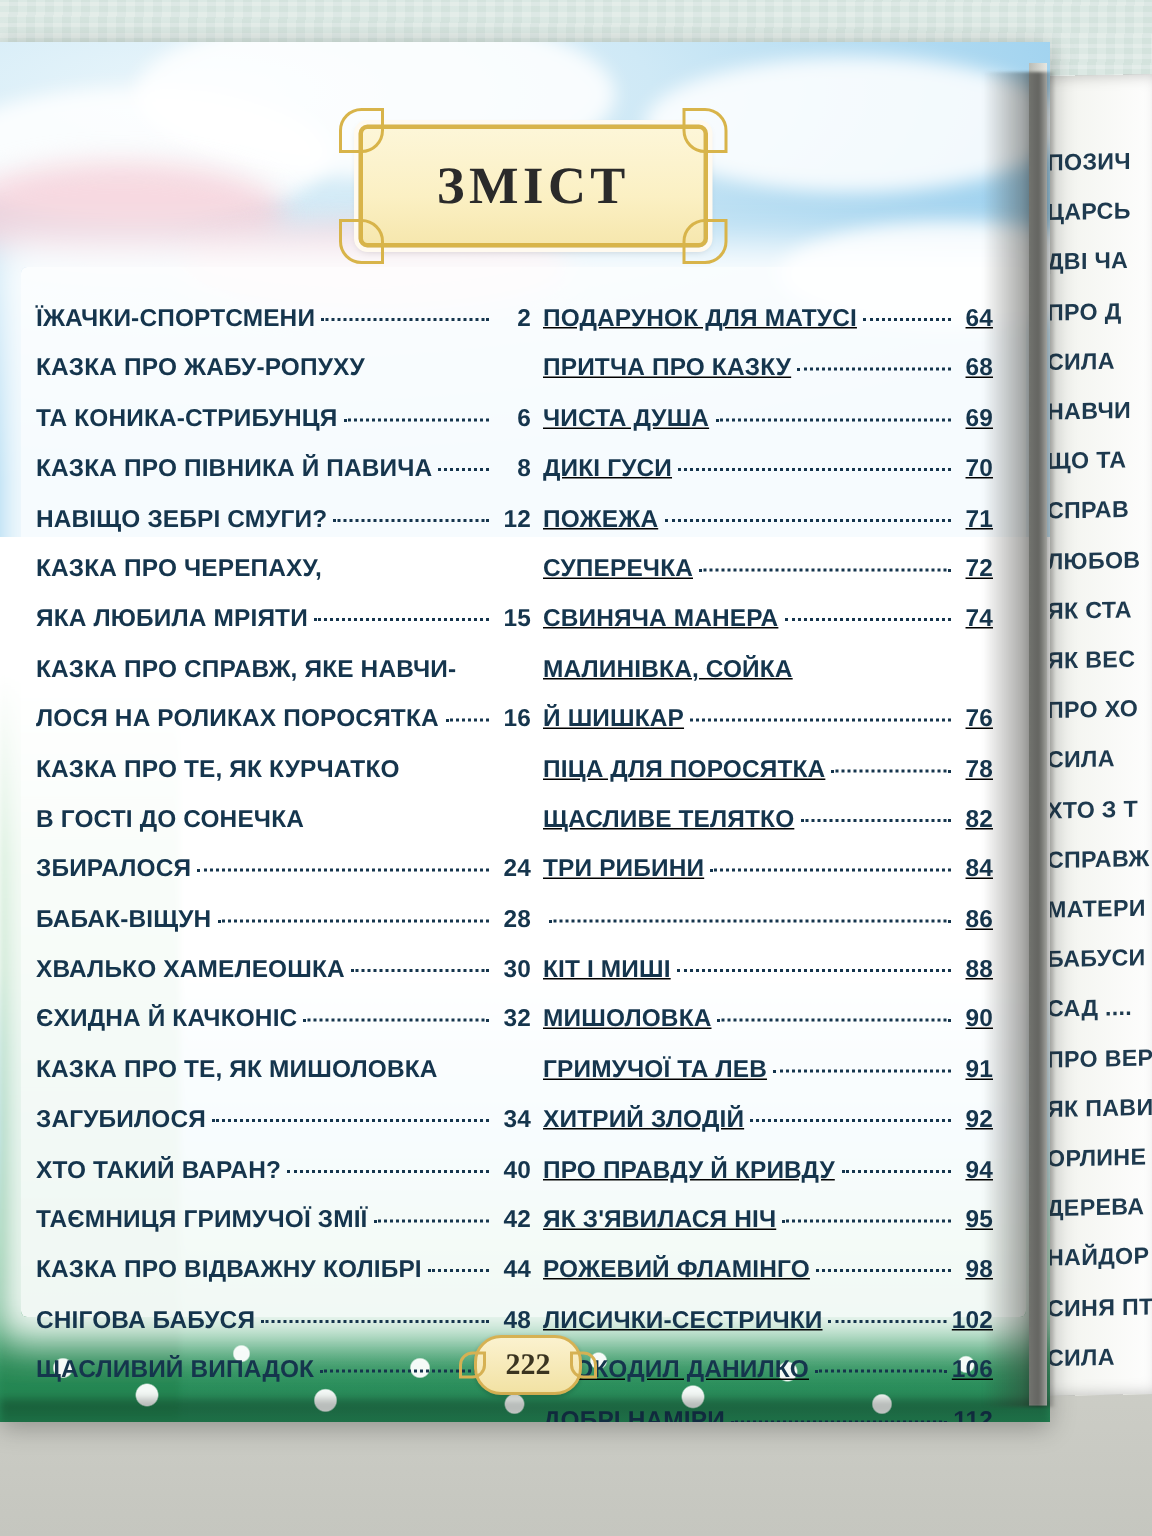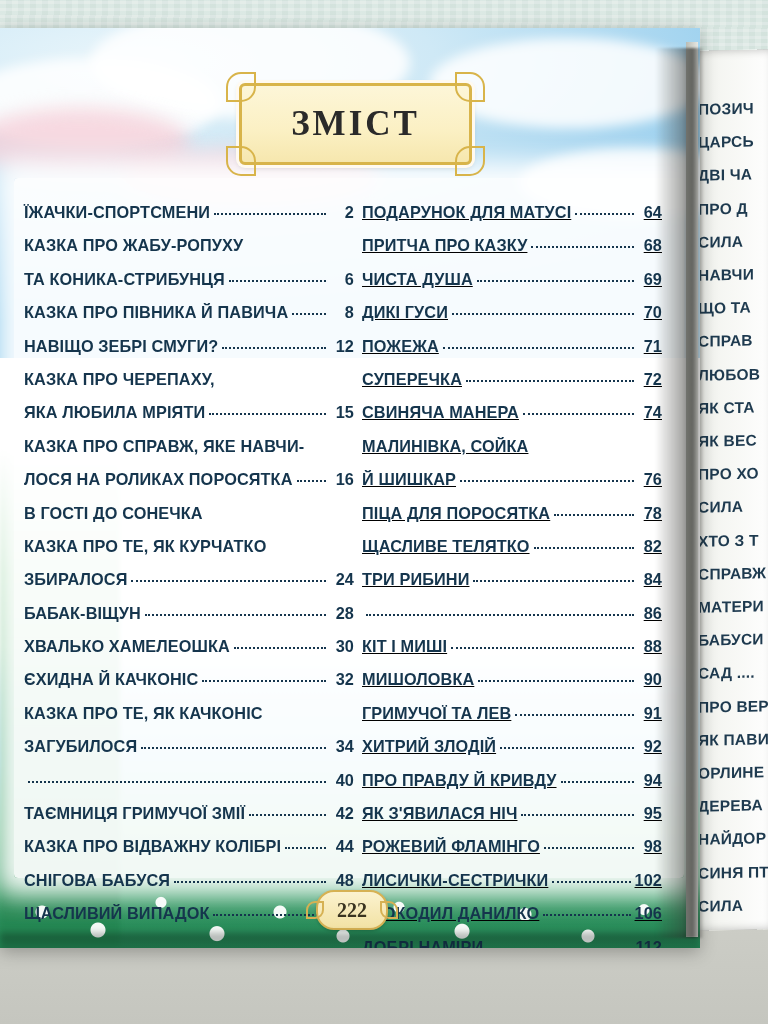--- a/index.html
+++ b/index.html
@@ -395,27 +395,27 @@
             <div class="entry cont">
               <span class="etitle">КАЗКА ПРО СПРАВЖ, ЯКЕ НАВЧИ-</span>
               <span class="pg"></span>
             </div>
             <div class="entry">
               <span class="etitle">ЛОСЯ НА РОЛИКАХ ПОРОСЯТКА</span>
               <span class="dots"></span>
               <span class="pg">16</span>
             </div>
             <div class="entry cont">
+              <span class="etitle">КАЗКА ПРО ТЕ, ЯК КУРЧАТКО</span>
+              <span class="pg"></span>
+            </div>
+            <div class="entry cont">
               <span class="etitle">В ГОСТІ ДО СОНЕЧКА</span>
               <span class="pg"></span>
             </div>
-            <div class="entry cont">
-              <span class="etitle">КАЗКА ПРО ТЕ, ЯК КУРЧАТКО</span>
-              <span class="pg"></span>
-            </div>
             <div class="entry">
               <span class="etitle">ЗБИРАЛОСЯ</span>
               <span class="dots"></span>
               <span class="pg">24</span>
             </div>
             <div class="entry">
               <span class="etitle">БАБАК-ВІЩУН</span>
               <span class="dots"></span>
               <span class="pg">28</span>
             </div>
@@ -423,29 +423,30 @@
               <span class="etitle">ХВАЛЬКО ХАМЕЛЕОШКА</span>
               <span class="dots"></span>
               <span class="pg">30</span>
             </div>
             <div class="entry">
               <span class="etitle">ЄХИДНА Й КАЧКОНІС</span>
               <span class="dots"></span>
               <span class="pg">32</span>
             </div>
             <div class="entry cont">
-              <span class="etitle">КАЗКА ПРО ТЕ, ЯК КАЧКОНІС</span>
+              <span class="etitle">КАЗКА ПРО ТЕ, ЯК МИШОЛОВКА</span>
               <span class="pg"></span>
             </div>
             <div class="entry">
               <span class="etitle">ЗАГУБИЛОСЯ</span>
               <span class="dots"></span>
               <span class="pg">34</span>
             </div>
             <div class="entry">
+              <span class="etitle">ХТО ТАКИЙ ВАРАН?</span>
               <span class="dots"></span>
               <span class="pg">40</span>
             </div>
             <div class="entry">
               <span class="etitle">ТАЄМНИЦЯ ГРИМУЧОЇ ЗМІЇ</span>
               <span class="dots"></span>
               <span class="pg">42</span>
             </div>
             <div class="entry">
               <span class="etitle">КАЗКА ПРО ВІДВАЖНУ КОЛІБРІ</span>

